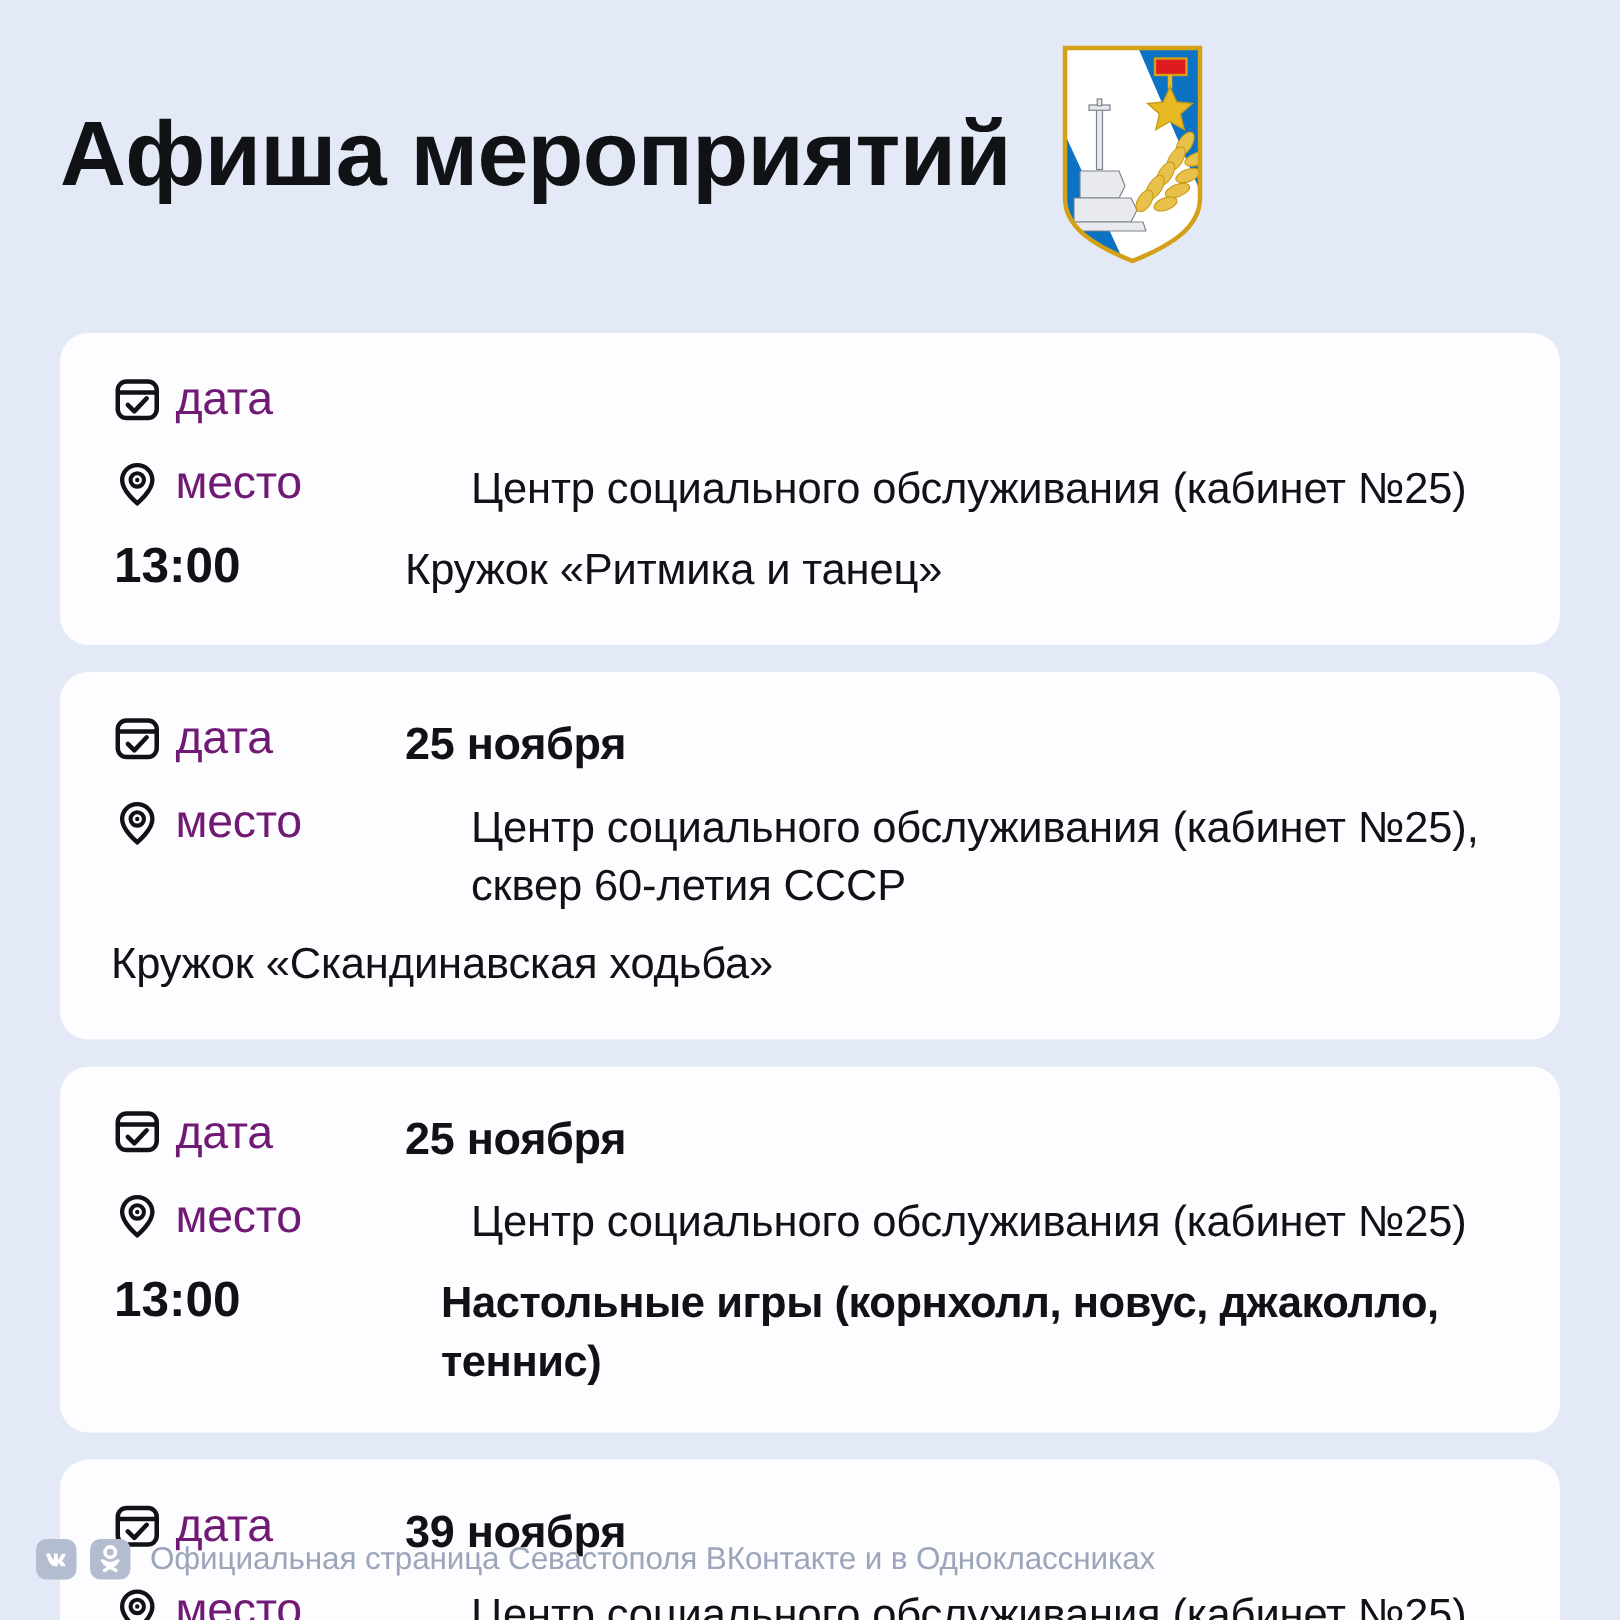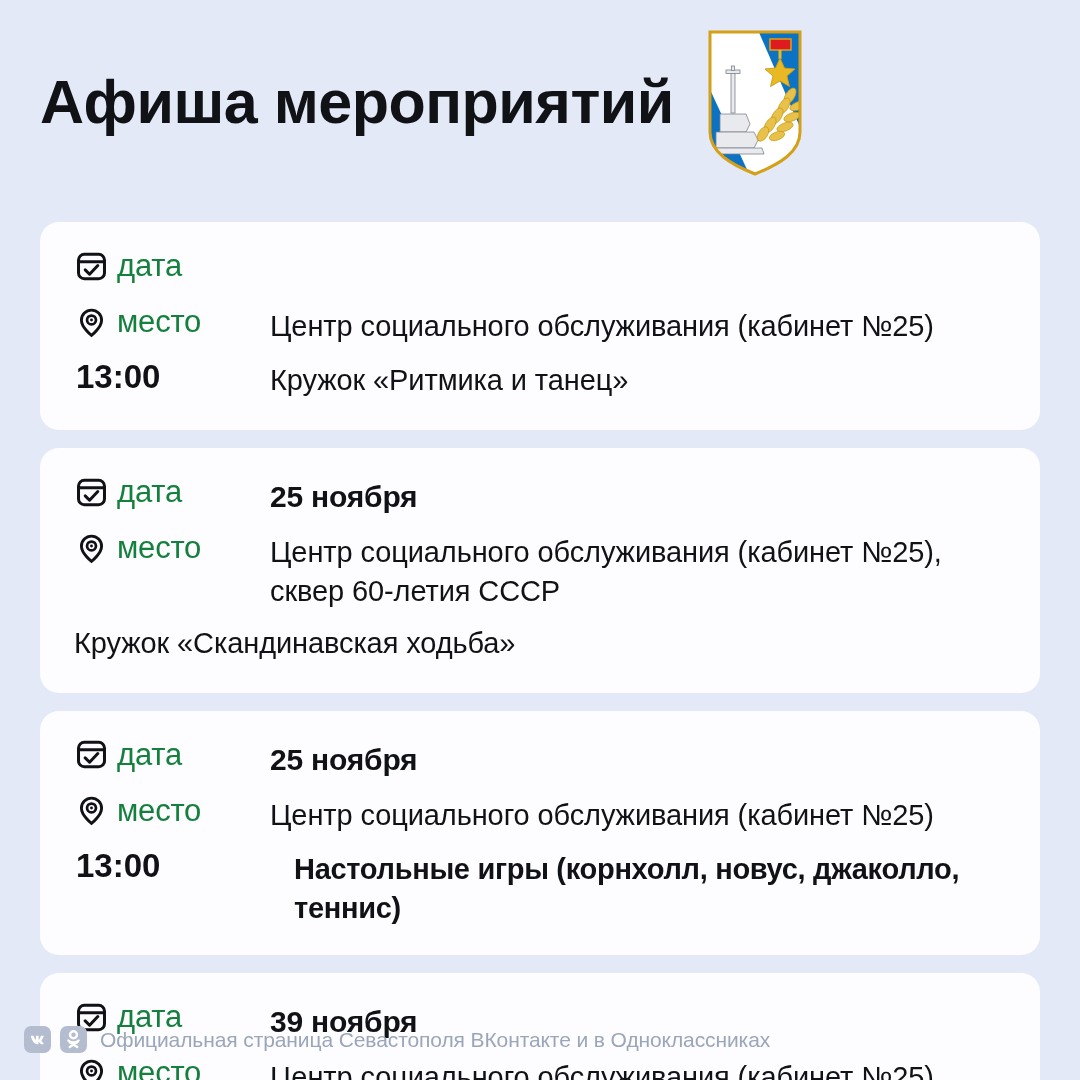--- a/index.html
+++ b/index.html
@@ -80,21 +80,21 @@
     align-items: center;
     width: 196px;
     flex: 0 0 196px;
     gap: 9px;
     padding-top: 1px;
   }
 
   .row-label .label-text {
     font-size: 31px;
     font-weight: 400;
-    color: #15803d;
+    color: #701a75;
     line-height: 1.1;
     letter-spacing: -0.2px;
   }
 
   .row-label .time-text {
     font-size: 33px;
     font-weight: 700;
     color: #111216;
     line-height: 1.1;
     letter-spacing: 0px;
@@ -117,21 +117,21 @@
   }
 
   .row-value.medium {
     font-weight: 600;
     letter-spacing: -0.3px;
     margin-left: 24px;
   }
 
   
   .row-date   { margin-bottom: 12px; }
-  .row-place  { margin-bottom: 10px; }
+  .row-place  { margin-bottom: 10px; gap: 44px; }
 
   .icon-box {
     width: 34px;
     height: 34px;
     flex: 0 0 34px;
     display: flex;
     align-items: center;
     justify-content: center;
   }
   .icon-box svg { display: block; }

